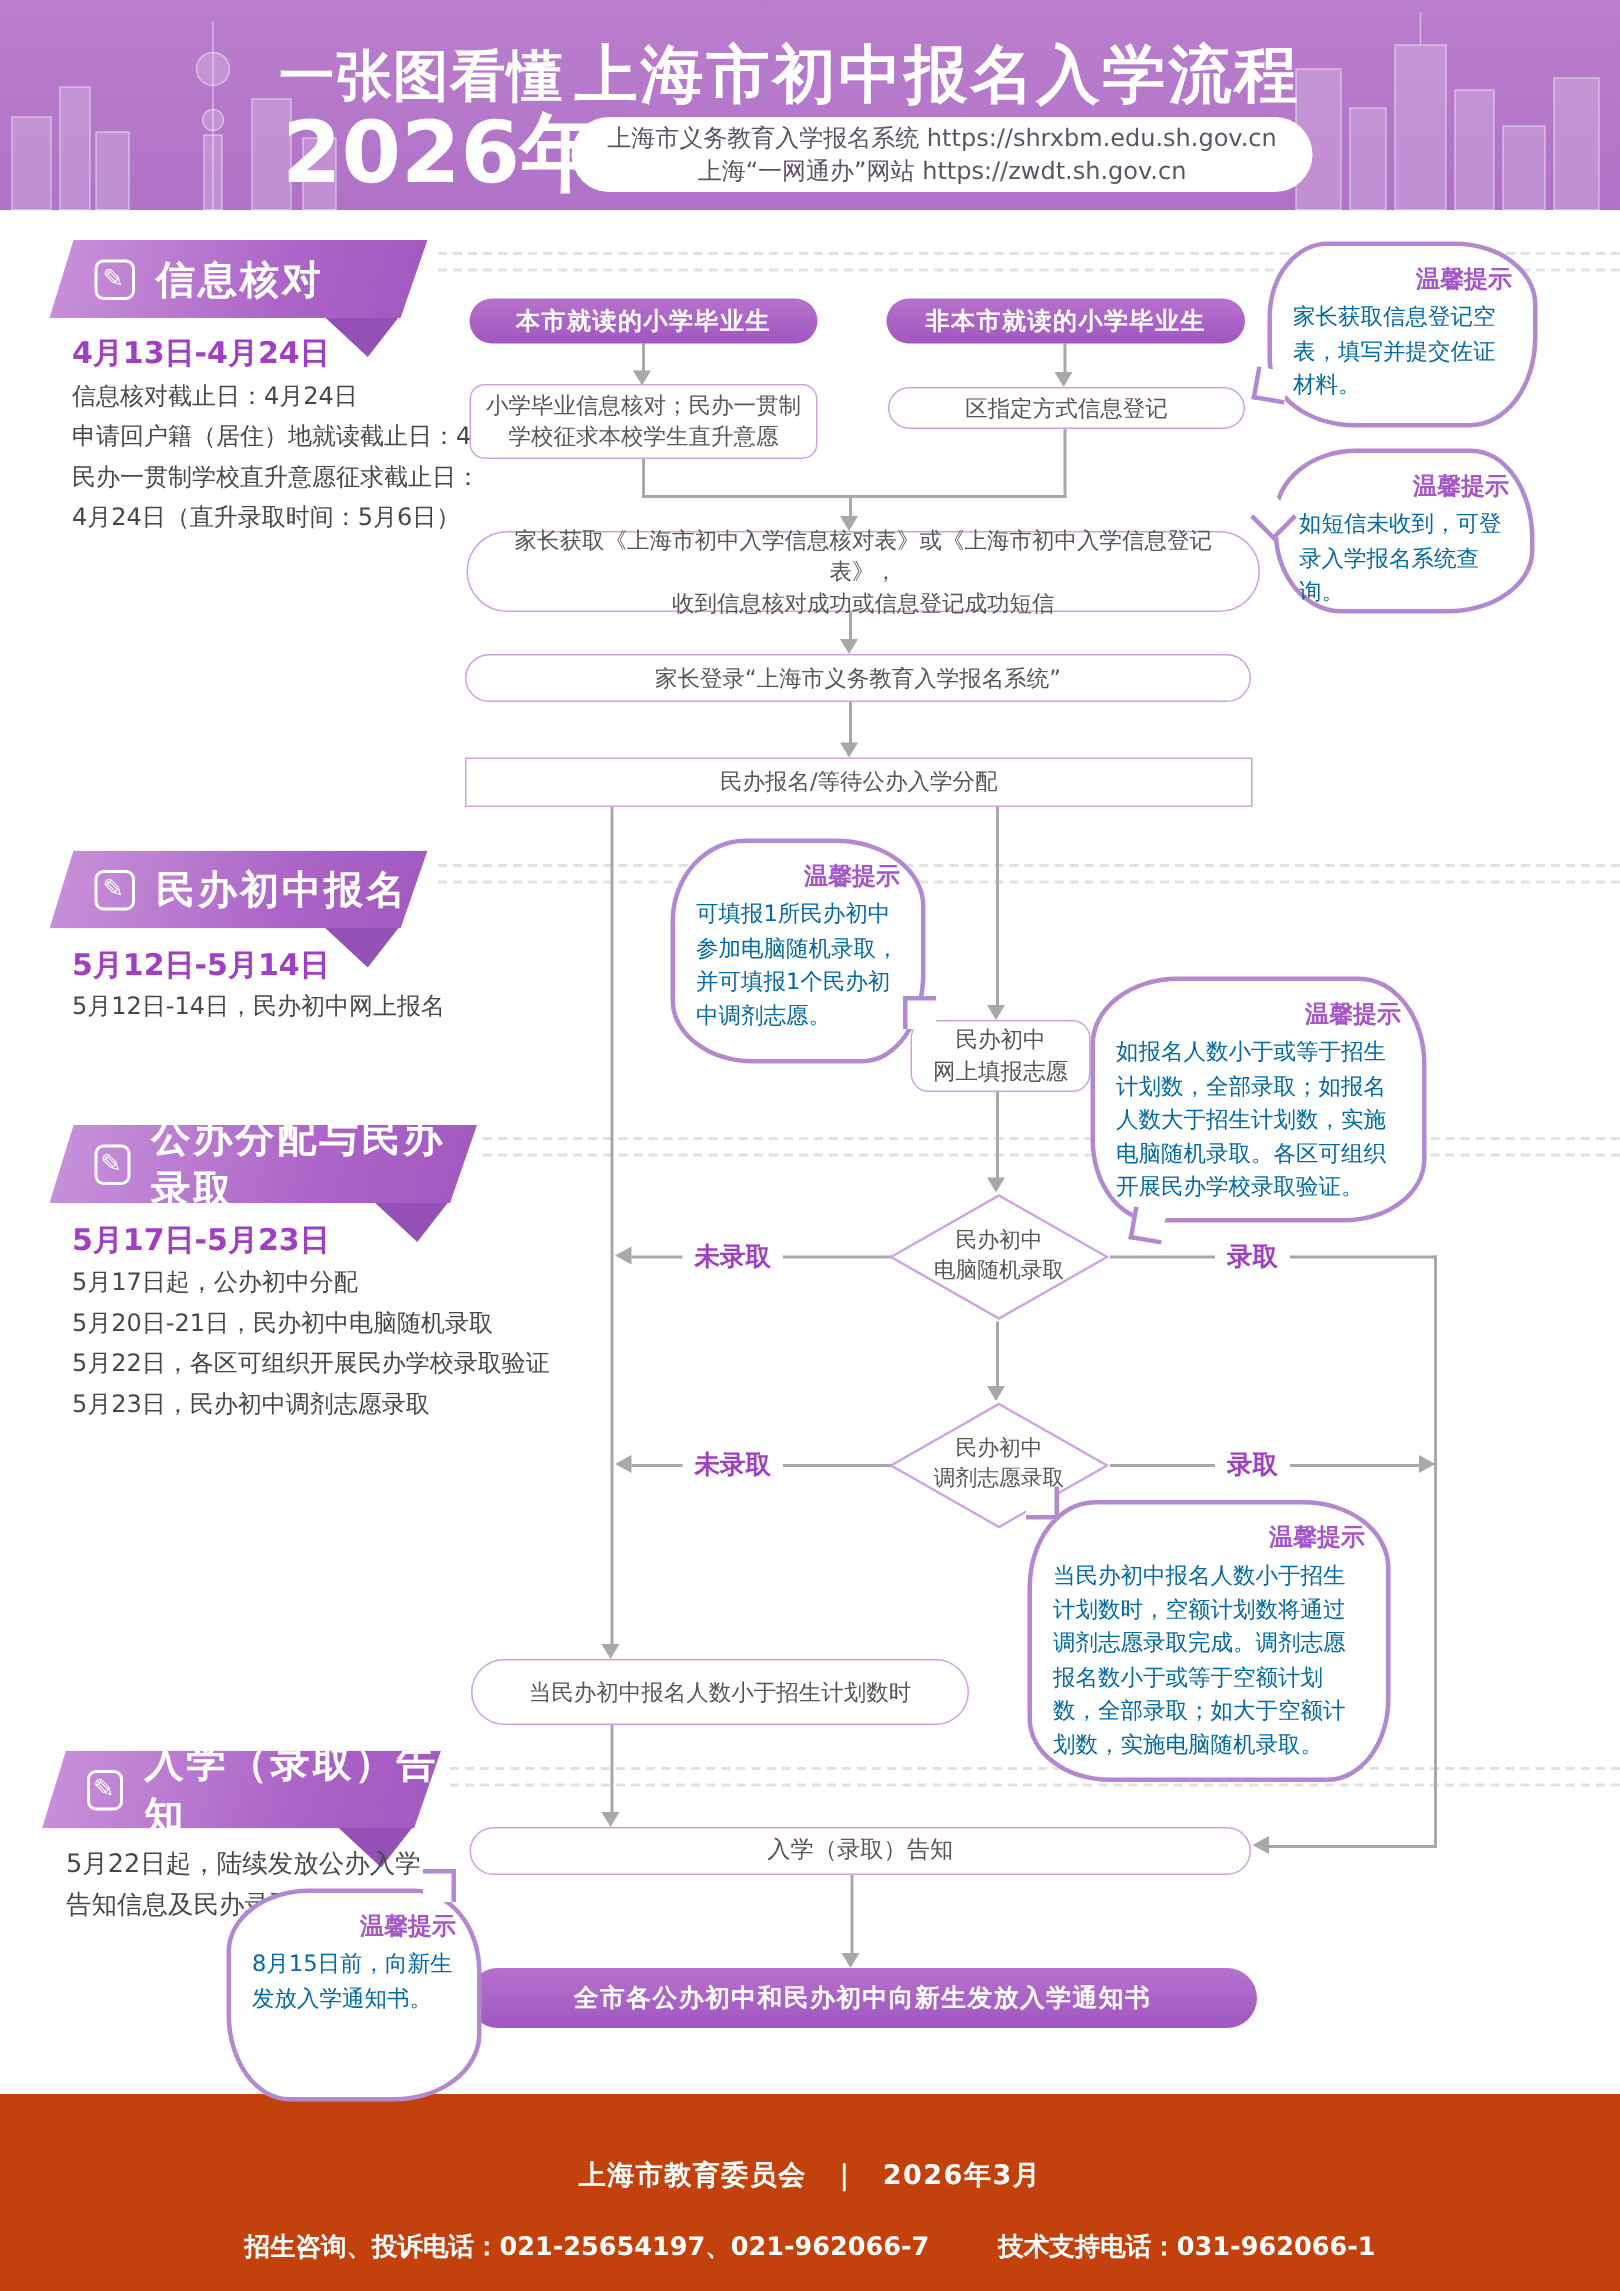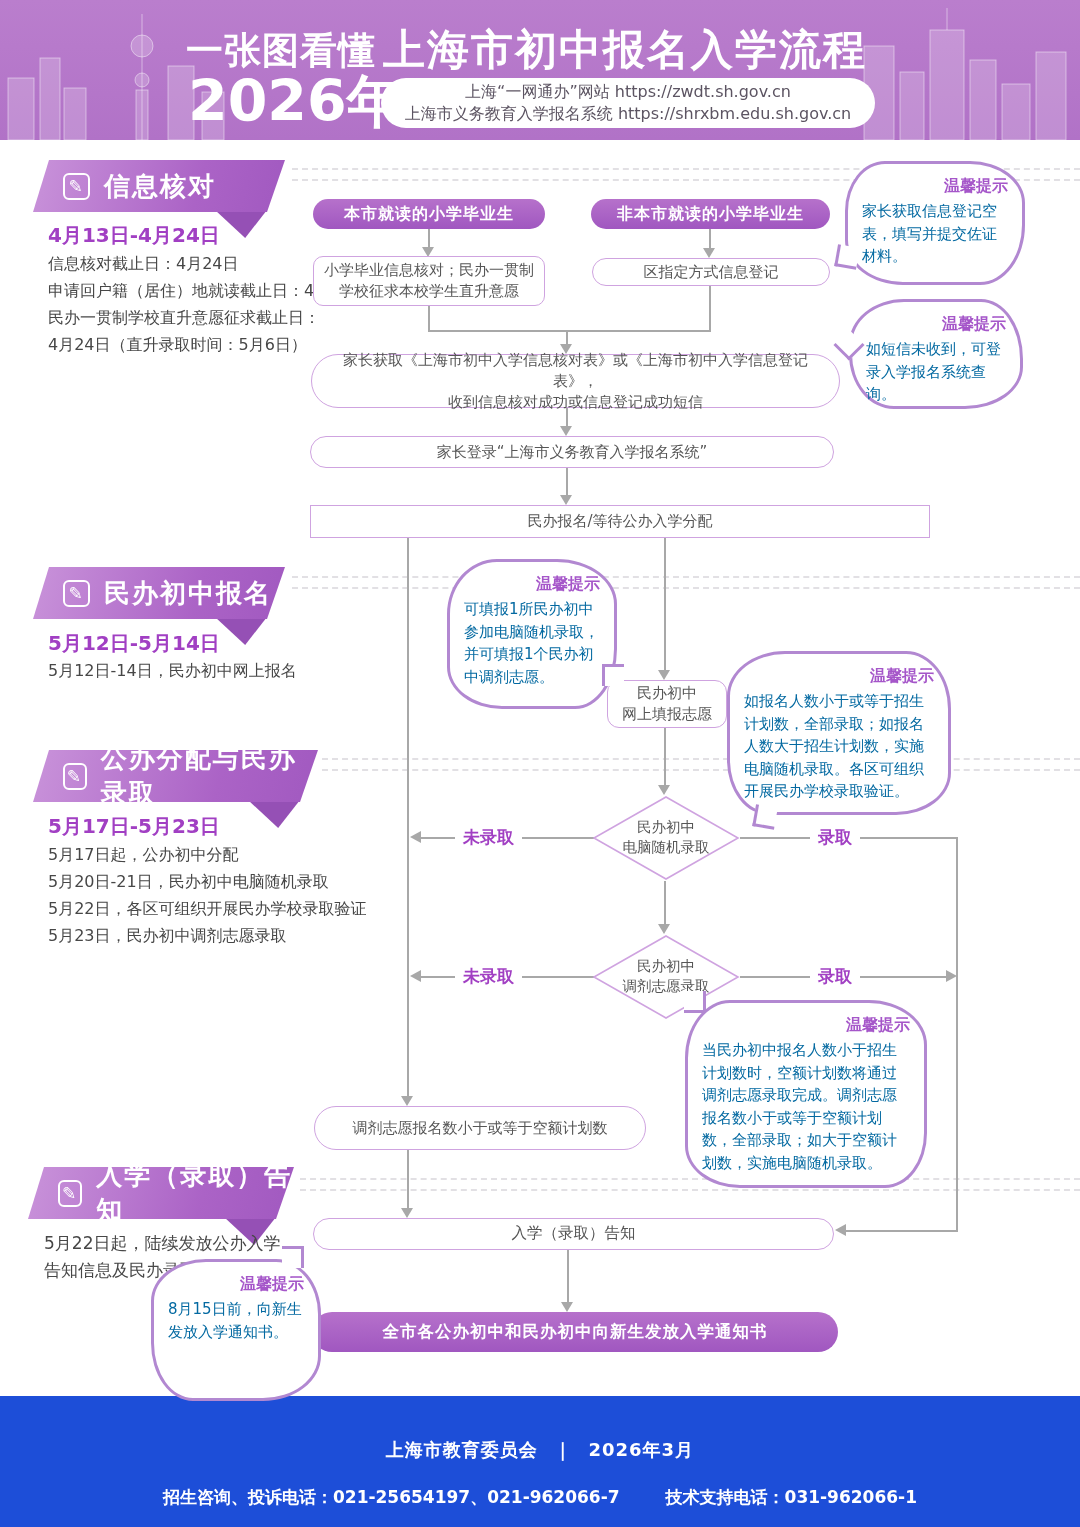--- a/index.html
+++ b/index.html
@@ -45,21 +45,21 @@
   .dwrap{position:absolute;z-index:3}
   .dtext{position:absolute;inset:0;display:flex;align-items:center;justify-content:center;text-align:center;
          color:#565656;font-size:14.5px;line-height:1.35;white-space:pre-line}
   
   .bubble{position:absolute;background:#fff;border:3px solid #b288d1;z-index:4;padding:12px 14px 8px}
   .btitle{text-align:right;color:#a556c9;font-weight:bold;font-size:16px;margin-bottom:3px}
   .bbody{color:#0369a1;font-size:15px;line-height:1.5}
   .tail{position:absolute;width:22px;height:22px;background:#fff;border-left:3px solid #b288d1;
         border-bottom:3px solid #b288d1;z-index:5}
   
-  .footer{position:absolute;left:0;top:1396px;width:1080px;height:131px;background:#1d4ed8;color:#fff;font-weight:bold}
+  .footer{position:absolute;left:0;top:1396px;width:1080px;height:131px;background:#c2410c;color:#fff;font-weight:bold}
   .f1{position:absolute;top:42px;width:100%;display:flex;justify-content:center;gap:16px;font-size:18px;letter-spacing:1px}
   .f2{position:absolute;top:90px;width:100%;display:flex;justify-content:center;gap:46px;font-size:17px}
 </style>
 </head>
 <body>
 
 <div class="page">
 
   <div class="header">
     <svg class="skyline" style="left:0" width="235" height="140" viewBox="0 0 235 140" fill="rgba(255,255,255,0.20)" stroke="rgba(255,255,255,0.45)">
@@ -80,26 +80,26 @@
         <rect x="70" y="30" width="34" height="110"></rect>
       <rect x="110" y="60" width="26" height="80"></rect>
         <rect x="142" y="84" width="28" height="56"></rect>
       <rect x="176" y="52" width="30" height="88"></rect>
     </svg>
     <div class="tagline">一张图看懂</div>
     <div class="year">2026年</div>
     <div class="main-title">上海市初中报名入学流程</div>
     <div class="linkpill">
       <div>
+        <span>上海市义务教育入学报名系统</span>
+        <span>https://shrxbm.edu.sh.gov.cn</span>
+      </div>
+      <div>
         <span>上海“一网通办”网站</span>
         <span>https://zwdt.sh.gov.cn</span>
-      </div>
-      <div>
-        <span>上海市义务教育入学报名系统</span>
-        <span>https://shrxbm.edu.sh.gov.cn</span>
       </div>
     </div>
   </div>
 
   <div class="dash" style="left:292px;top:168px;width:788px"></div>
   <div class="dash" style="left:292px;top:179px;width:788px"></div>
   <div class="fold" style="left:215px;top:210px"></div>
   <div class="ribbon" style="left:33px;top:160px;width:252px">
     <span class="edit-icon">✎</span>
     <span>信息核对</span>
@@ -163,21 +163,21 @@
 
   <div class="node" style="left:311px;top:354px;width:529px;height:54px;border-radius:27px;padding:0 18px">家长获取《上海市初中入学信息核对表》或《上海市初中入学信息登记表》，
 收到信息核对成功或信息登记成功短信</div>
 
   <div class="vline" style="left:566px;top:408px;height:19px"></div>
   <div class="arr d" style="left:560px;top:426px"></div>
   <div class="node" style="left:310px;top:436px;width:524px;height:32px;border-radius:16px">家长登录“上海市义务教育入学报名系统”</div>
 
   <div class="vline" style="left:566px;top:468px;height:28px"></div>
   <div class="arr d" style="left:560px;top:495px"></div>
-  <div class="node" style="left:310px;top:505px;width:620px;height:33px;border-radius:0">民办报名/等待公办入学分配</div>
+  <div class="node" style="left:310px;top:505px;width:525px;height:33px;border-radius:0">民办报名/等待公办入学分配</div>
 
   <div class="vline" style="left:407px;top:538px;height:559px"></div>
   <div class="arr d" style="left:401px;top:1096px"></div>
   <div class="vline" style="left:664px;top:538px;height:133px"></div>
   <div class="arr d" style="left:658px;top:670px"></div>
 
   <div class="node" style="left:607px;top:680px;width:120px;height:48px;border-radius:12px">民办初中
 网上填报志愿</div>
 
   <div class="vline" style="left:664px;top:728px;height:58px"></div>
@@ -210,21 +210,21 @@
   <div class="arr l" style="left:410px;top:970px"></div>
   <div class="flabel" style="left:455px;top:965px">未录取</div>
   <div class="hline" style="left:740px;top:976px;width:206px"></div>
   <div class="arr r" style="left:946px;top:970px"></div>
   <div class="flabel" style="left:810px;top:965px">录取</div>
 
   <div class="vline" style="left:956px;top:837px;height:395px"></div>
   <div class="hline" style="left:846px;top:1230px;width:112px"></div>
   <div class="arr l" style="left:835px;top:1224px"></div>
 
-  <div class="node" style="left:314px;top:1106px;width:332px;height:44px;border-radius:22px">调剂志愿报名数小于或等于空额计划数</div>
+  <div class="node" style="left:314px;top:1106px;width:332px;height:44px;border-radius:22px">当民办初中报名人数小于招生计划数时</div>
   <div class="vline" style="left:407px;top:1150px;height:58px"></div>
   <div class="arr d" style="left:401px;top:1208px"></div>
 
   <div class="node" style="left:313px;top:1218px;width:521px;height:32px;border-radius:16px;font-size:15.5px">入学（录取）告知</div>
   <div class="vline" style="left:567px;top:1250px;height:52px"></div>
   <div class="arr d" style="left:561px;top:1302px"></div>
 
   <div class="ppill" style="left:312px;top:1312px;width:526px;height:40px;border-radius:20px;font-size:16.5px">全市各公办初中和民办初中向新生发放入学通知书</div>
 
   <div class="bubble" style="left:845px;top:161px;width:180px;height:124px;border-radius:40px 55px 45px 58px / 50px 42px 60px 45px">

